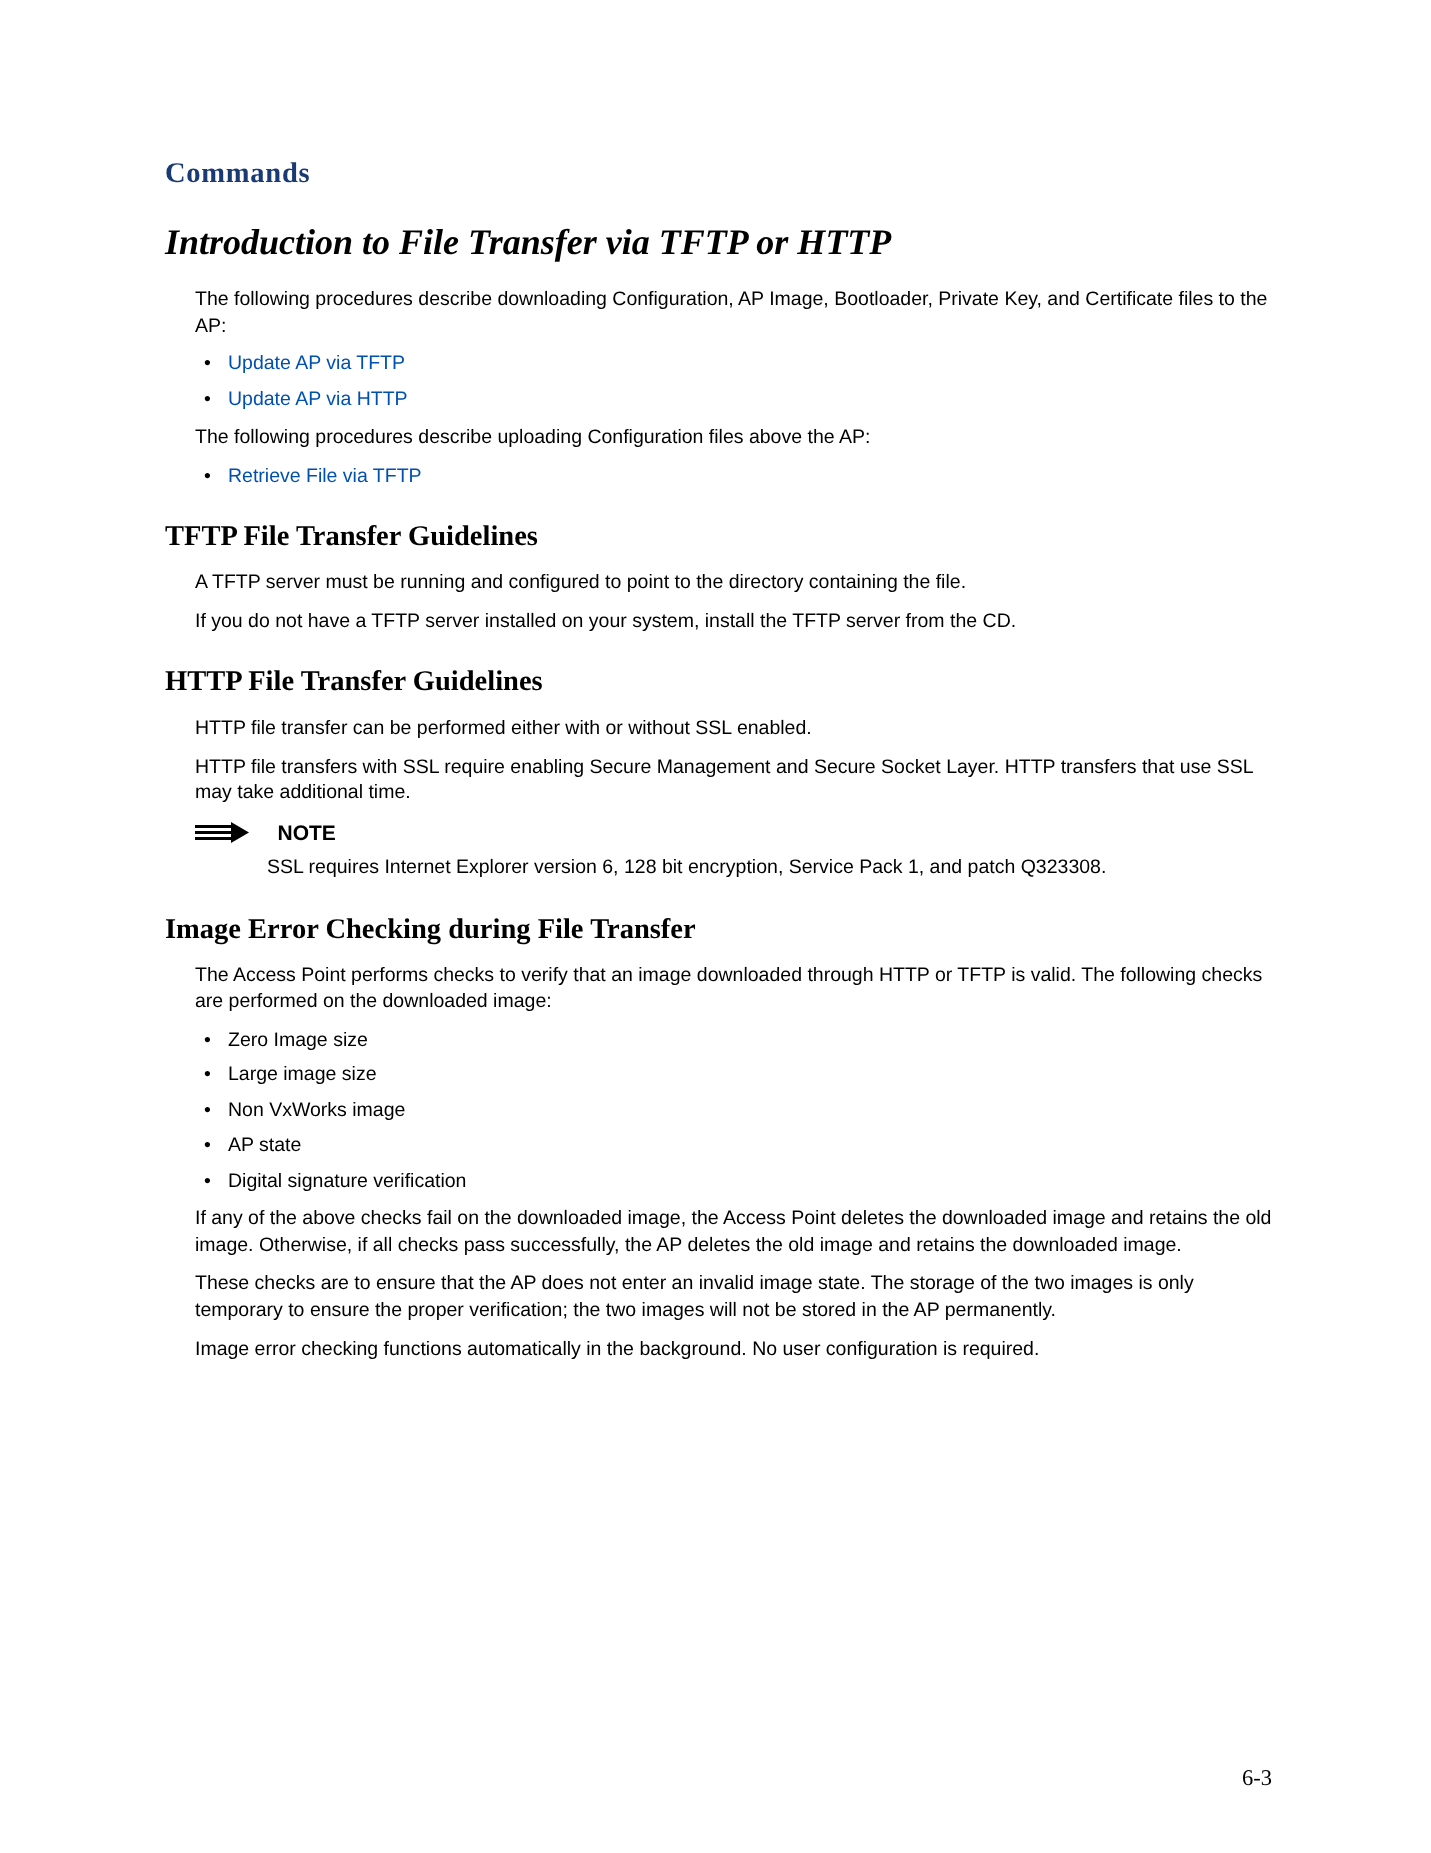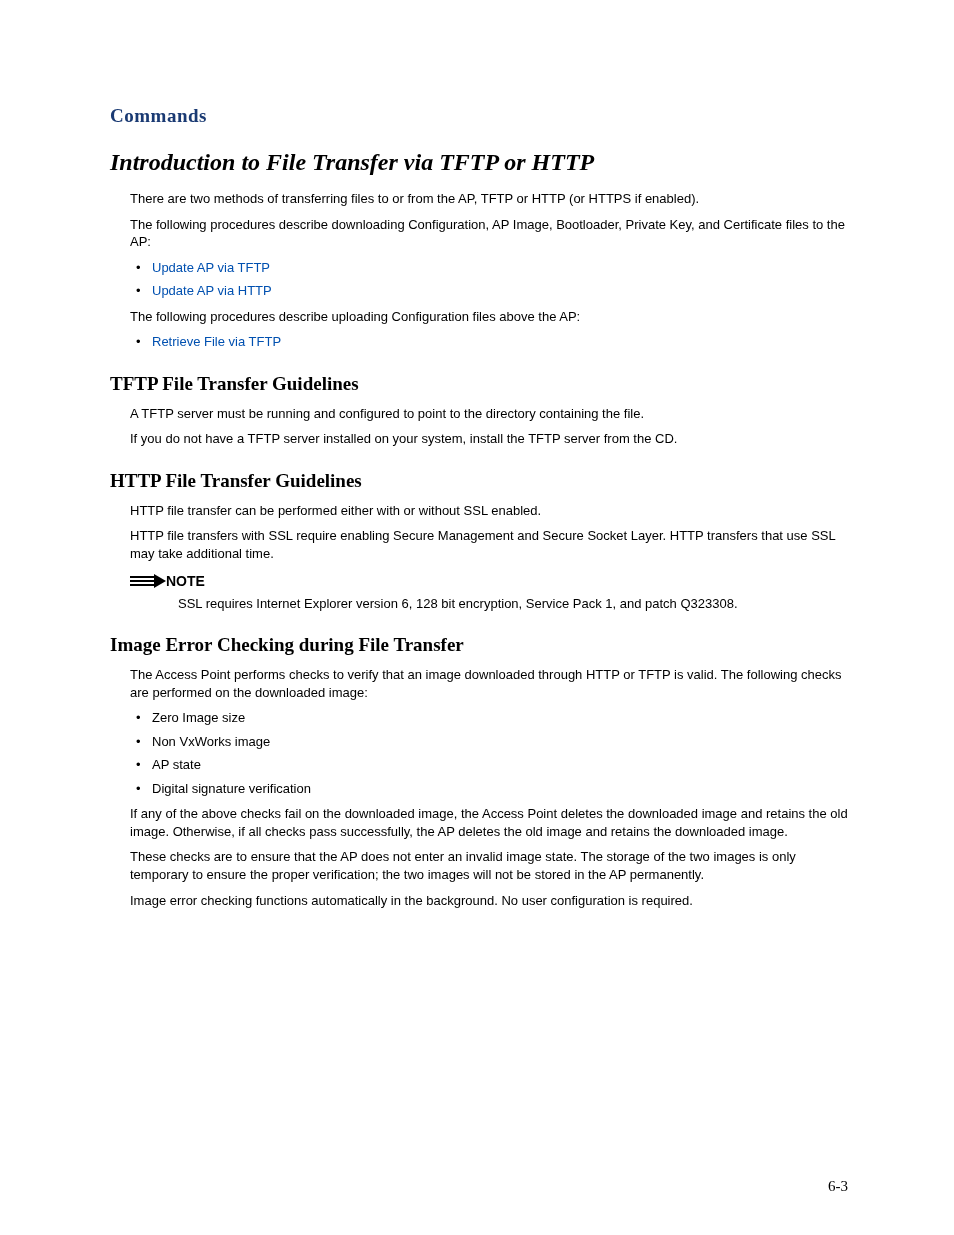--- a/index.html
+++ b/index.html
@@ -68,21 +68,21 @@
   .link {
     color: #0050b0;
     text-decoration: none;
   }
   .note-block {
     margin: 10px 0 14px 20px;
   }
   .note-header {
     display: flex;
     align-items: center;
-    gap: 0;
+    gap: 19px;
     margin-bottom: 6px;
   }
   .note-label {
     font-weight: bold;
     font-size: 14px;
   }
   .note-text {
     font-size: 13px;
     margin-left: 48px;
     line-height: 1.35;
@@ -102,21 +102,20 @@
 </style>
 </head>
 <body>
 
 <div class="page">
 
   <div class="chapter-heading">Commands</div>
 
   <div class="main-title">Introduction to File Transfer via TFTP or HTTP</div>
 
-  <p class="body-text">There are two methods of transferring files to or from the AP, TFTP or HTTP (or HTTPS if enabled).</p>
   <p class="body-text">The following procedures describe downloading Configuration, AP Image, Bootloader, Private Key, and Certificate files to the AP:</p>
 
   <ul class="bullets">
     <li><a class="link">Update AP via TFTP</a></li>
     <li><a class="link">Update AP via HTTP</a></li>
   </ul>
 
   <p class="body-text">The following procedures describe uploading Configuration files above the AP:</p>
 
   <ul class="bullets">
@@ -142,20 +141,21 @@
       <span class="note-label">NOTE</span>
     </div>
     <div class="note-text">SSL requires Internet Explorer version 6, 128 bit encryption, Service Pack 1, and patch Q323308.</div>
   </div>
 
   <div class="sub-heading">Image Error Checking during File Transfer</div>
   <p class="body-text">The Access Point performs checks to verify that an image downloaded through HTTP or TFTP is valid. The following checks are performed on the downloaded image:</p>
 
   <ul class="bullets">
     <li>Zero Image size</li>
+    <li>Large image size</li>
     <li>Non VxWorks image</li>
     <li>AP state</li>
     <li>Digital signature verification</li>
   </ul>
 
   <p class="body-text">If any of the above checks fail on the downloaded image, the Access Point deletes the downloaded image and retains the old image. Otherwise, if all checks pass successfully, the AP deletes the old image and retains the downloaded image.</p>
   <p class="body-text">These checks are to ensure that the AP does not enter an invalid image state. The storage of the two images is only temporary to ensure the proper verification; the two images will not be stored in the AP permanently.</p>
   <p class="body-text">Image error checking functions automatically in the background. No user configuration is required.</p>
 
   <div class="page-number">6-3</div>

